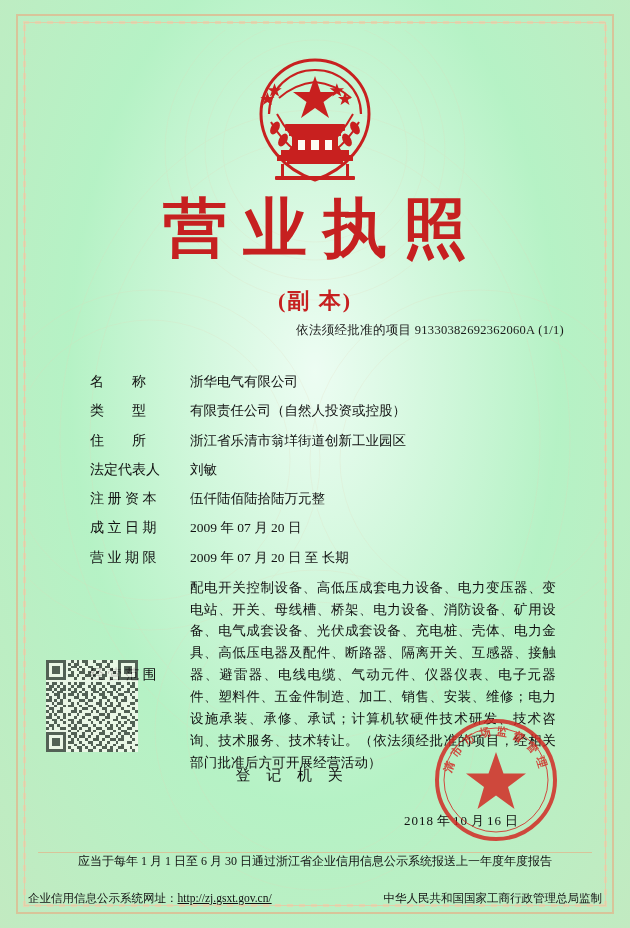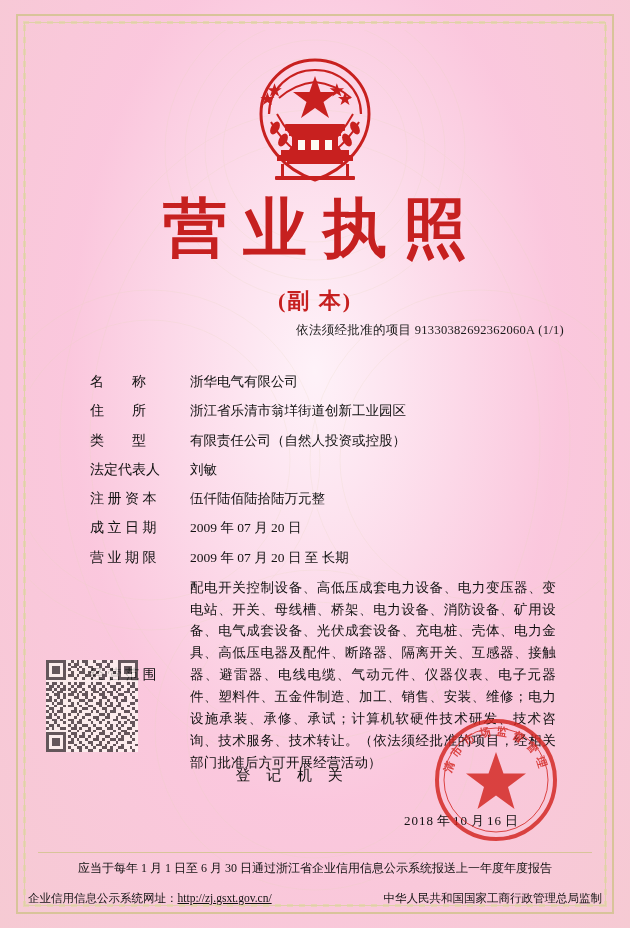--- a/index.html
+++ b/index.html
@@ -12,21 +12,21 @@
     height: 928px;
     font-family: "Liberation Serif", "DejaVu Serif", serif;
     position: relative;
     overflow: hidden;
   }
   .license {
     position: absolute;
     left: 0; top: 0;
     width: 630px;
     height: 928px;
-    background: #f9a8d4;
+    background: #86efac;
     overflow: hidden;
   }
   
   .paper-tint {
     position: absolute;
     inset: 0;
     background:
       radial-gradient(ellipse at 50% 40%, rgba(255,255,255,0.85) 0%, rgba(253,246,235,0.4) 55%, rgba(243,230,210,0.55) 100%);
     pointer-events: none;
   }
@@ -165,21 +165,20 @@
   .reg-date .ch { letter-spacing: 0px; padding: 0 3px; }
   
   .notice {
     position: absolute;
     top: 852px;
     left: 38px;
     width: 554px;
     text-align: center;
     font-size: 12px;
     color: #111;
-    padding-top: 7px;
     border-top: 1px solid #d8c49a;
   }
   
   .footer-left {
     position: absolute;
     bottom: 22px;
     left: 28px;
     font-size: 11.5px;
     color: #111;
   }
@@ -305,27 +304,27 @@
   </div>
 
   <div class="fields">
 
     <div class="row">
       <div class="label">名　　称</div>
       <div class="value">浙华电气有限公司</div>
     </div>
 
     <div class="row">
+      <div class="label">类　　型</div>
+      <div class="value">有限责任公司（自然人投资或控股）</div>
+    </div>
+
+    <div class="row">
       <div class="label">住　　所</div>
       <div class="value">浙江省乐清市翁垟街道创新工业园区</div>
-    </div>
-
-    <div class="row">
-      <div class="label">类　　型</div>
-      <div class="value">有限责任公司（自然人投资或控股）</div>
     </div>
 
     <div class="row">
       <div class="label">法定代表人</div>
       <div class="value">刘敏</div>
     </div>
 
     <div class="row">
       <div class="label">注 册 资 本</div>
       <div class="value">伍仟陆佰陆拾陆万元整</div>

